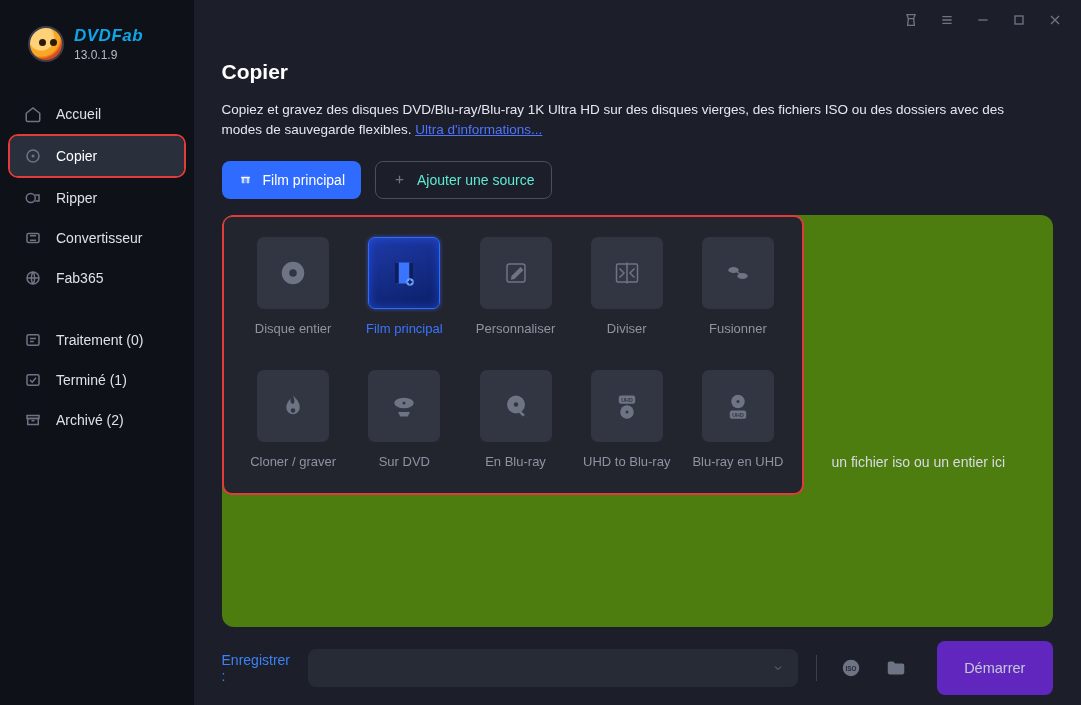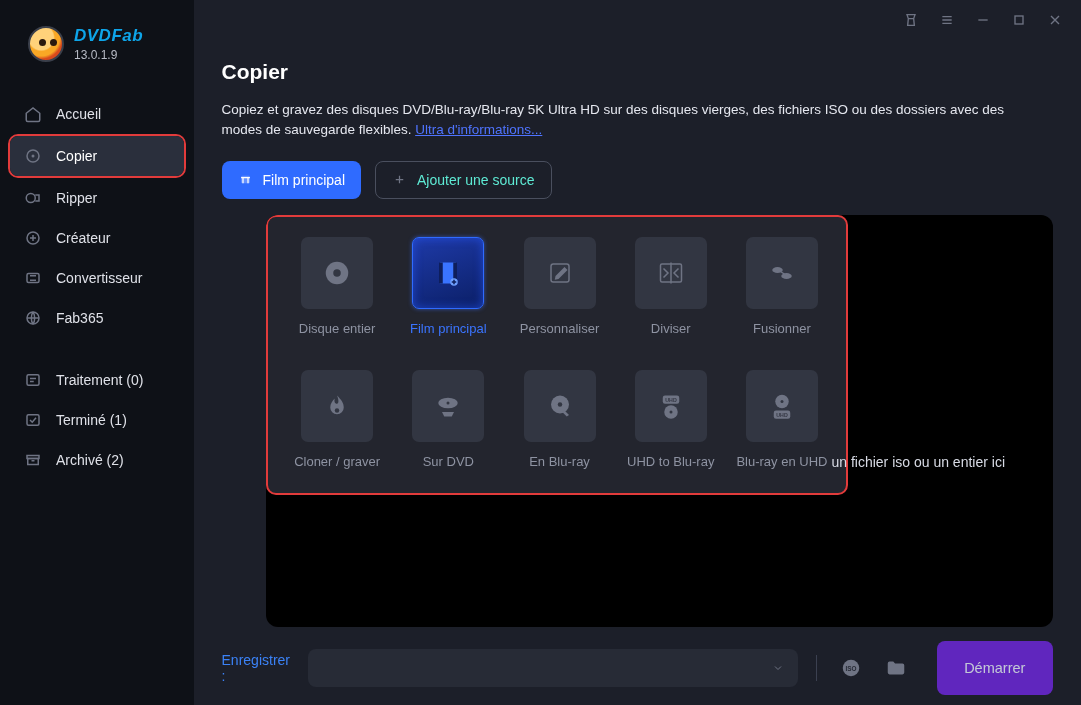--- a/index.html
+++ b/index.html
@@ -70,24 +70,23 @@
   .toolbar{ margin-top:20px; display:flex; gap:14px;}
   .btn{
     height:38px; border-radius:8px; display:flex; align-items:center; gap:10px;
     padding:0 16px; font-size:14px; cursor:pointer; border:none;
   }
   .btn-primary{ background:#2f6bff; color:#fff;}
   .btn-outline{ background:transparent; color:#5eead4; border:1px solid #4a4f5e;}
   .btn .ic{ width:15px;height:15px;}
   .dropzone{
     margin-top:16px; flex:1; position:relative;
-    background:#000000; border-radius:12px;
+    background:#4d7c0f; border-radius:12px;
     display:flex; align-items:center; justify-content:center;
     overflow:hidden;
-    margin-left:44px;
   }
   .drop-text{
     position:absolute; right:48px; top:58%;
     color:#d8dbe5; font-size:14px;
   }
   .modes-panel{
     position:absolute; left:0; top:0;
     width:582px; height:280px;
     border:2.5px solid #e23b3b; border-radius:10px;
     background:#23252e;
@@ -168,27 +167,20 @@
     </div>
     <div class="nav-item">
       <svg class="ic" viewBox="0 0 24 24">
           <circle class="stroke" cx="9" cy="12" r="6"></circle>
           <path class="stroke" d="M15 8h5v8h-5"></path>
         </svg>
       <span>Ripper</span>
     </div>
     <div class="nav-item">
       <svg class="ic" viewBox="0 0 24 24">
-          <circle class="stroke" cx="12" cy="12" r="8"></circle>
-          <path class="stroke" d="M12 8v8M8 12h8"></path>
-        </svg>
-      <span>Créateur</span>
-    </div>
-    <div class="nav-item">
-      <svg class="ic" viewBox="0 0 24 24">
           <rect class="stroke" x="4" y="6" width="16" height="12" rx="2"></rect>
           <path class="stroke" d="M8 9h8M8 15h8"></path>
         </svg>
       <span>Convertisseur</span>
     </div>
     <div class="nav-item">
       <svg class="ic" viewBox="0 0 24 24">
           <circle class="stroke" cx="12" cy="12" r="8"></circle>
           <path class="stroke" d="M4 12h16M12 4c3 4 3 12 0 16M12 4c-3 4-3 12 0 16"></path>
         </svg>
@@ -247,21 +239,21 @@
     <span class="tb">
         <svg viewBox="0 0 24 24" width="16" height="16">
           <path class="stroke" d="M6 6l12 12M18 6l-12 12"></path>
         </svg>
       </span>
   </div>
 
   <div class="page">
     <h1 class="page-title">Copier</h1>
     <p class="page-desc">
-      <span>Copiez et gravez des disques DVD/Blu-ray/Blu-ray 5K Ultra HD sur des disques vierges, des fichiers ISO ou des dossiers avec des modes de sauvegarde flexibles. </span><a>Ultra d'informations...</a>
+      <span>Copiez et gravez des disques DVD/Blu-ray/Blu-ray 1K Ultra HD sur des disques vierges, des fichiers ISO ou des dossiers avec des modes de sauvegarde flexibles. </span><a>Ultra d'informations...</a>
     </p>
 
     <div class="toolbar">
       <button class="btn btn-primary">
         <svg class="ic" viewBox="0 0 24 24">
             <rect class="fillw" x="5" y="6" width="14" height="12" rx="2" opacity=".25"></rect>
             <path stroke="#fff" stroke-width="2" fill="none" d="M5 9h14M8 9v9M16 9v9"></path>
           </svg>
         <span>Film principal</span>
       </button>

